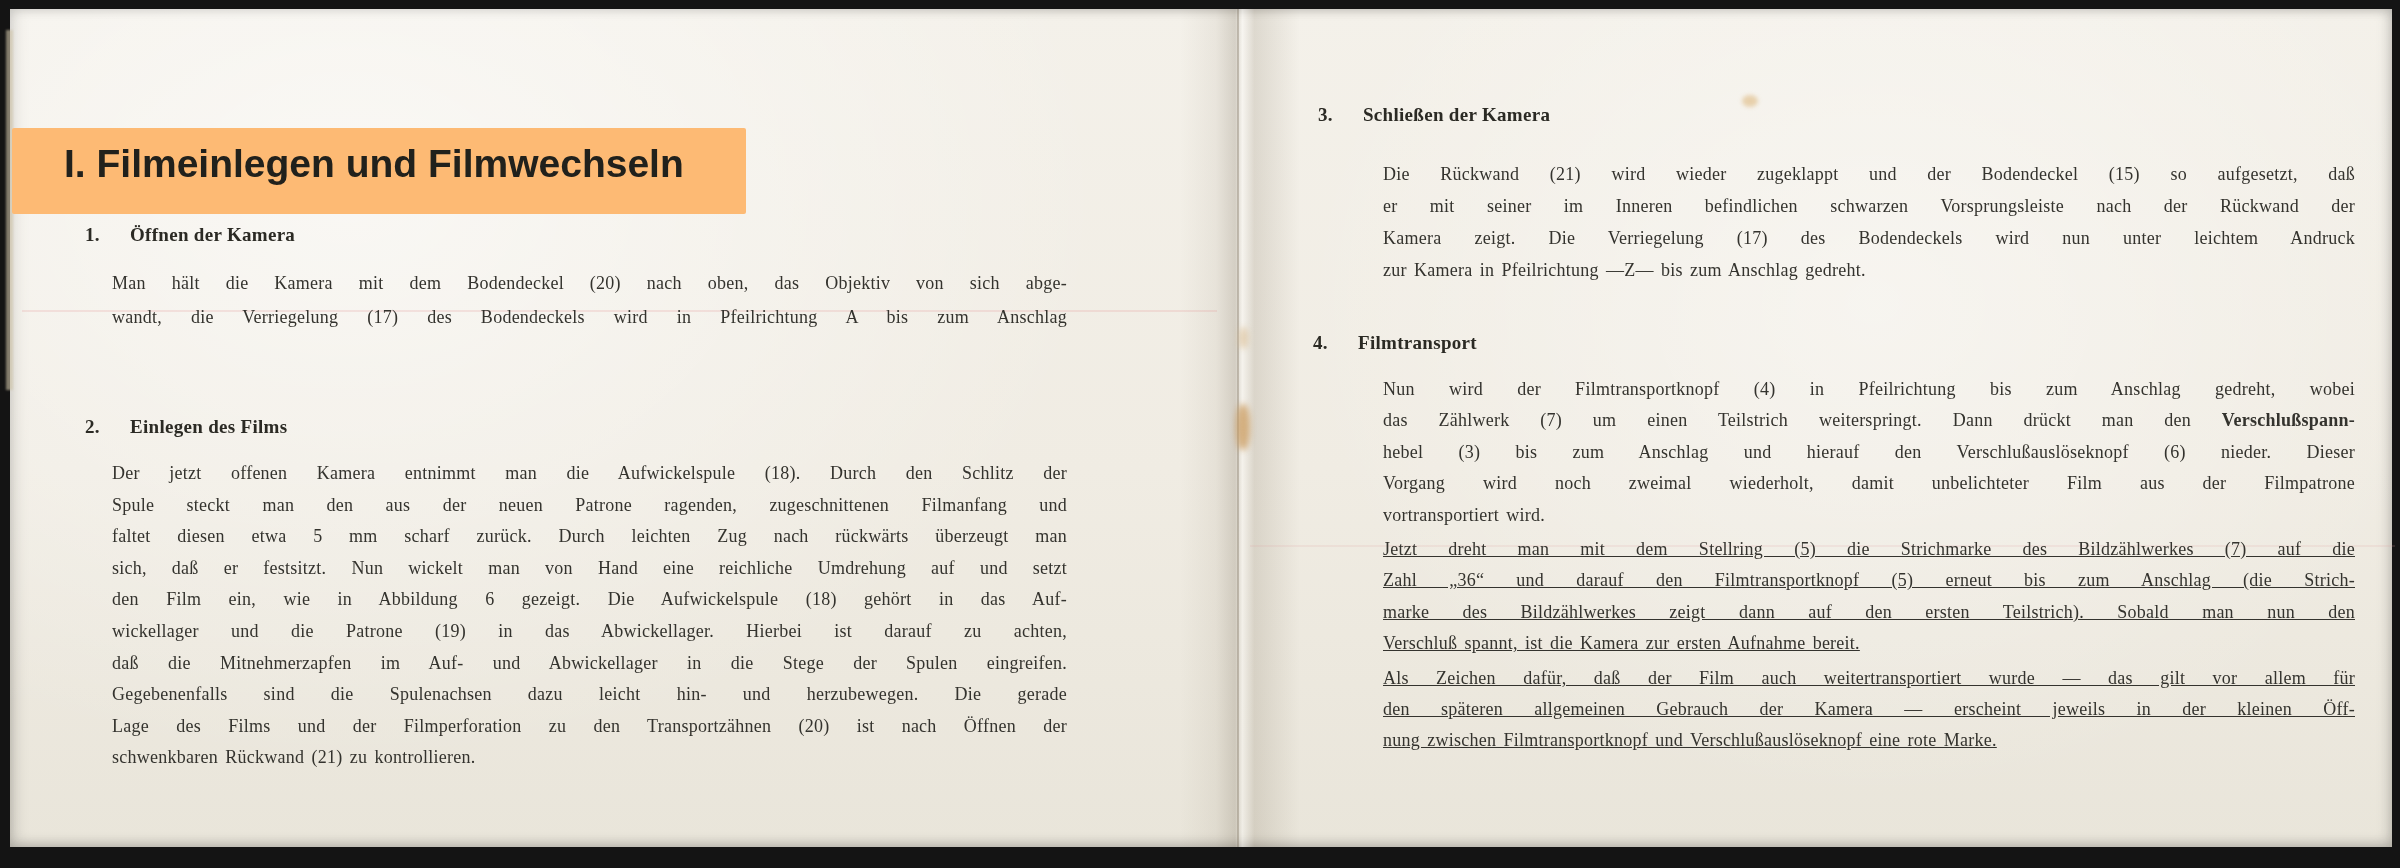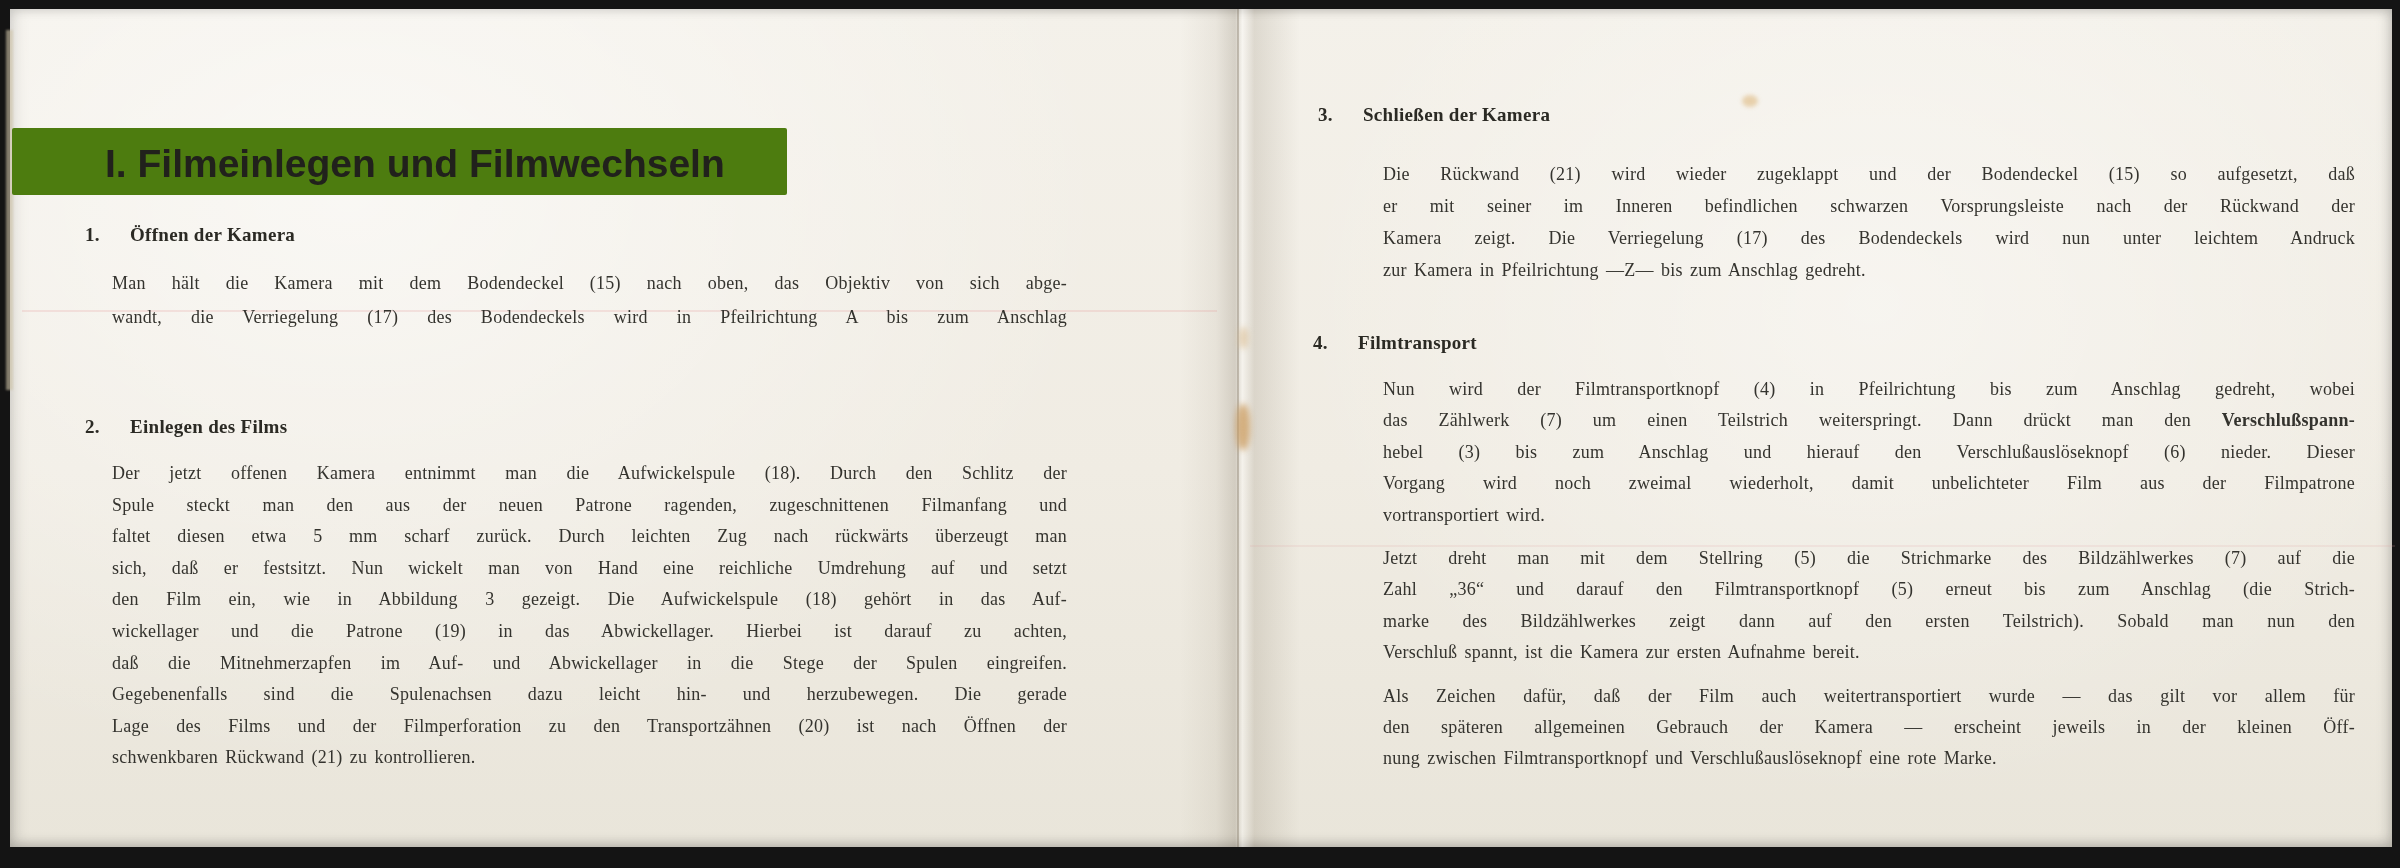--- a/index.html
+++ b/index.html
@@ -59,24 +59,23 @@
     position:absolute; left:1240px; top:536px; width:1145px; height:2px;
     background:rgba(225,160,160,0.16); pointer-events:none;
   }
   .edge-sliver {
     position:absolute; left:6px; top:30px; width:7px; height:360px;
     background:#cfc4a8; opacity:0.6; filter:blur(1px);
   }
 
   
   .highlight-bar {
-    position:absolute; left:12px; top:128px; width:734px; height:67px;
-    background:#4d7c0f;
+    position:absolute; left:12px; top:128px; width:734px; height:86px;
+    background:#fdba74;
     border-radius:2px;
-    padding-left:41px;
   }
   .highlight-bar .main-heading {
     font-family:"Liberation Sans", sans-serif;
     font-weight:bold; font-size:39px; color:#21211c;
     line-height:71px; padding-left:52px; white-space:nowrap;
     letter-spacing:0px;
   }
 
   
   .sec-heading {
@@ -84,21 +83,21 @@
     font-weight:bold; font-size:19px; color:#2b2a24;
     letter-spacing:0.3px;
   }
   .sec-heading .sec-num { display:inline-block; min-width:30px; }
   .sec-heading .sec-title { margin-left:15px; }
 
   .body-block {
     position:absolute; color:#34332e; font-size:18px;
     letter-spacing:0.25px; word-spacing:2.5px;
   }
-  .body-block .para + .para { margin-top:12px; }
+  .body-block .para + .para { margin-top:3px;text-decoration:underline; }
   .tline {
     text-align:justify; text-align-last:justify;
     white-space:normal; overflow:hidden;
   }
   .tline-last { text-align-last:left; }
   .tline b { font-weight:bold; }
 
   #s1-heading { left:85px;  top:224px; }
   #s1-body    { left:112px; top:266px; width:955px; line-height:34px; }
   #s2-heading { left:85px;  top:416px; }
@@ -127,35 +126,35 @@
 
 <div class="highlight-bar">
   <div class="main-heading">I. Filmeinlegen und Filmwechseln</div>
 </div>
 
 <div class="sec-heading" id="s1-heading">
   <span class="sec-num">1.</span><span class="sec-title">Öffnen der Kamera</span>
 </div>
 <div class="body-block" id="s1-body">
   <div class="para">
-      <div class="tline">Man hält die Kamera mit dem Bodendeckel (15) nach oben, das Objektiv von sich abge-</div>
+      <div class="tline">Man hält die Kamera mit dem Bodendeckel (20) nach oben, das Objektiv von sich abge-</div>
       <div class="tline">wandt, die Verriegelung (17) des Bodendeckels wird in Pfeilrichtung A bis zum Anschlag</div>
     </div>
 </div>
 
 <div class="sec-heading" id="s2-heading">
   <span class="sec-num">2.</span><span class="sec-title">Einlegen des Films</span>
 </div>
 <div class="body-block" id="s2-body">
   <div class="para">
       <div class="tline">Der jetzt offenen Kamera entnimmt man die Aufwickelspule (18). Durch den Schlitz der</div>
       <div class="tline">Spule steckt man den aus der neuen Patrone ragenden, zugeschnittenen Filmanfang und</div>
       <div class="tline">faltet diesen etwa 5 mm scharf zurück. Durch leichten Zug nach rückwärts überzeugt man</div>
       <div class="tline">sich, daß er festsitzt. Nun wickelt man von Hand eine reichliche Umdrehung auf und setzt</div>
-      <div class="tline">den Film ein, wie in Abbildung 3 gezeigt. Die Aufwickelspule (18) gehört in das Auf-</div>
+      <div class="tline">den Film ein, wie in Abbildung 6 gezeigt. Die Aufwickelspule (18) gehört in das Auf-</div>
       <div class="tline">wickellager und die Patrone (19) in das Abwickellager. Hierbei ist darauf zu achten,</div>
       <div class="tline">daß die Mitnehmerzapfen im Auf- und Abwickellager in die Stege der Spulen eingreifen.</div>
       <div class="tline">Gegebenenfalls sind die Spulenachsen dazu leicht hin- und herzubewegen. Die gerade</div>
       <div class="tline">Lage des Films und der Filmperforation zu den Transportzähnen (20) ist nach Öffnen der</div>
       <div class="tline tline-last">schwenkbaren Rückwand (21) zu kontrollieren.</div>
     </div>
 </div>
 
 <div class="sec-heading" id="s3-heading">
   <span class="sec-num">3.</span><span class="sec-title">Schließen der Kamera</span>

